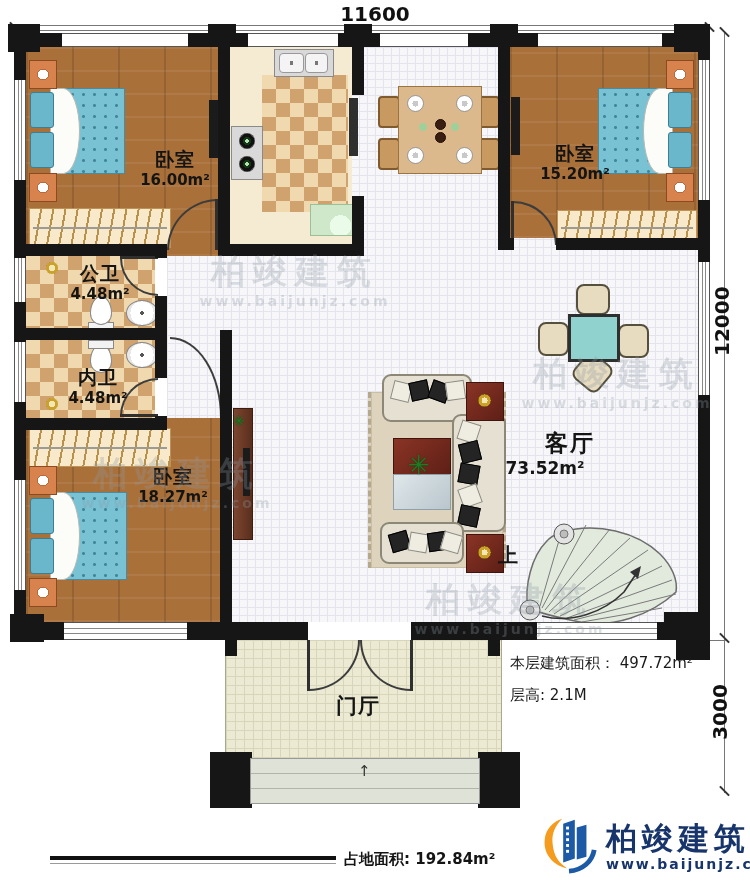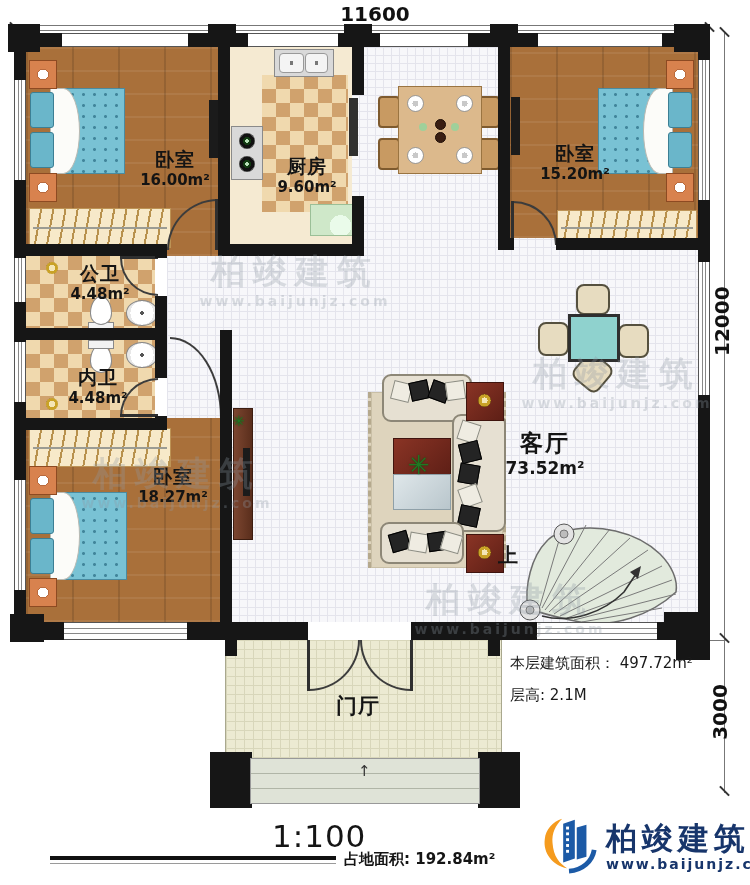--- a/index.html
+++ b/index.html
@@ -62,21 +62,21 @@
   .basin{position:absolute;border:1px solid #888;border-radius:50%;
          background:radial-gradient(circle,#555 0 2px,#fff 2px 60%,#e7e7e7 60%);}
   .steel{position:absolute;background:#d9d9d9;border:1px solid #8a8a8a;}
   .steel .b{position:absolute;background:radial-gradient(circle,#777 0 2px,#f4f4f4 2px);border:1px solid #999;border-radius:4px;}
   .burner{position:absolute;border-radius:50%;background:radial-gradient(circle,#b7e0b7 0 2px,#123a12 2px 4px,#111 4px 7px,#444 7px);}
   .board{position:absolute;background:radial-gradient(circle at 70% 70%,#eafbea 0 30%,#cfe8c9 30%);border:1px solid #9bbf97;}
   
   .label{position:absolute;text-align:center;font-weight:700;color:#141414;line-height:1.2;}
   .label .nm{font-size:19px;letter-spacing:1px;}
   .label .ar{font-size:15px;}
-  .label-big .nm{font-size:23px;letter-spacing:2px;}
+  .label-big .nm{font-size:23px;letter-spacing:2px;text-align:right;}
   .label-big .ar{font-size:17px;}
   .anno{position:absolute;font-size:15px;color:#1a1a1a;white-space:nowrap;}
   .up{position:absolute;font-size:20px;font-weight:700;}
   .wm{position:absolute;text-align:center;color:#8f9aa4;opacity:.30;font-weight:700;
       pointer-events:none;white-space:nowrap;line-height:1.25;}
   .wm-big{font-size:34px;letter-spacing:8px;}
   .wm-small{font-size:14px;letter-spacing:3px;}
   
   .dline{position:absolute;background:#777;}
   .tick{position:absolute;width:13px;height:2px;background:#333;transform:rotate(45deg);}
@@ -308,24 +308,20 @@
   <div class="leaf" style="left:307px;top:640px;width:3px;height:51px;"></div>
   <div class="leaf" style="left:410px;top:640px;width:3px;height:51px;"></div>
 
   <div class="steps" style="left:250px;top:758px;width:230px;height:46px;"></div>
   <div class="abs" style="left:358px;top:762px;font-size:15px;color:#333;">↑</div>
 
   <div class="label" style="left:125px;top:148px;width:100px;">
     <div class="nm">卧室</div>
     <div class="ar">16.00m²</div>
   </div>
-  <div class="label" style="left:257px;top:155px;width:100px;">
-    <div class="nm">厨房</div>
-    <div class="ar">9.60m²</div>
-  </div>
   <div class="label" style="left:525px;top:142px;width:100px;">
     <div class="nm">卧室</div>
     <div class="ar">15.20m²</div>
   </div>
   <div class="label" style="left:50px;top:262px;width:100px;">
     <div class="nm">公卫</div>
     <div class="ar">4.48m²</div>
   </div>
   <div class="label" style="left:48px;top:366px;width:100px;">
     <div class="nm">内卫</div>
@@ -357,21 +353,20 @@
   <div class="wm" style="left:52px;top:452px;width:250px;">
     <div class="wm-big">柏竣建筑</div>
     <div class="wm-small">www.baijunjz.com</div>
   </div>
   <div class="wm" style="left:385px;top:578px;width:250px;">
     <div class="wm-big">柏竣建筑</div>
     <div class="wm-small">www.baijunjz.com</div>
   </div>
 
   <div class="abs" style="left:0;top:808px;width:750px;height:77px;background:#fff;"></div>
-  <div class="fscale" style="left:272px;top:818px;">1:100</div>
   <div class="abs" style="left:50px;top:856px;width:286px;height:4px;background:#111;"></div>
   <div class="abs" style="left:50px;top:863px;width:286px;height:1px;background:#9a9a9a;"></div>
   <div class="farea" style="left:344px;top:850px;">占地面积: 192.84m²</div>
 
   <svg class="abs" style="left:538px;top:814px;" width="62" height="62" viewBox="0 0 64 64">
     <path d="M30,56 C15,53 5,40 7,26 C8,16 15,8 25,5 C18,12 14,20 15,30 C16,44 22,51 30,56 Z" fill="#f59b1e"></path>
     <path d="M26,10 L38,6 L38,46 L26,50 Z" fill="#1c5aa6"></path>
     <path d="M40,14 L50,11 L50,44 L40,47 Z" fill="#1c5aa6"></path>
     <g fill="#fff">
       <rect x="29" y="13" width="3" height="3"></rect>

